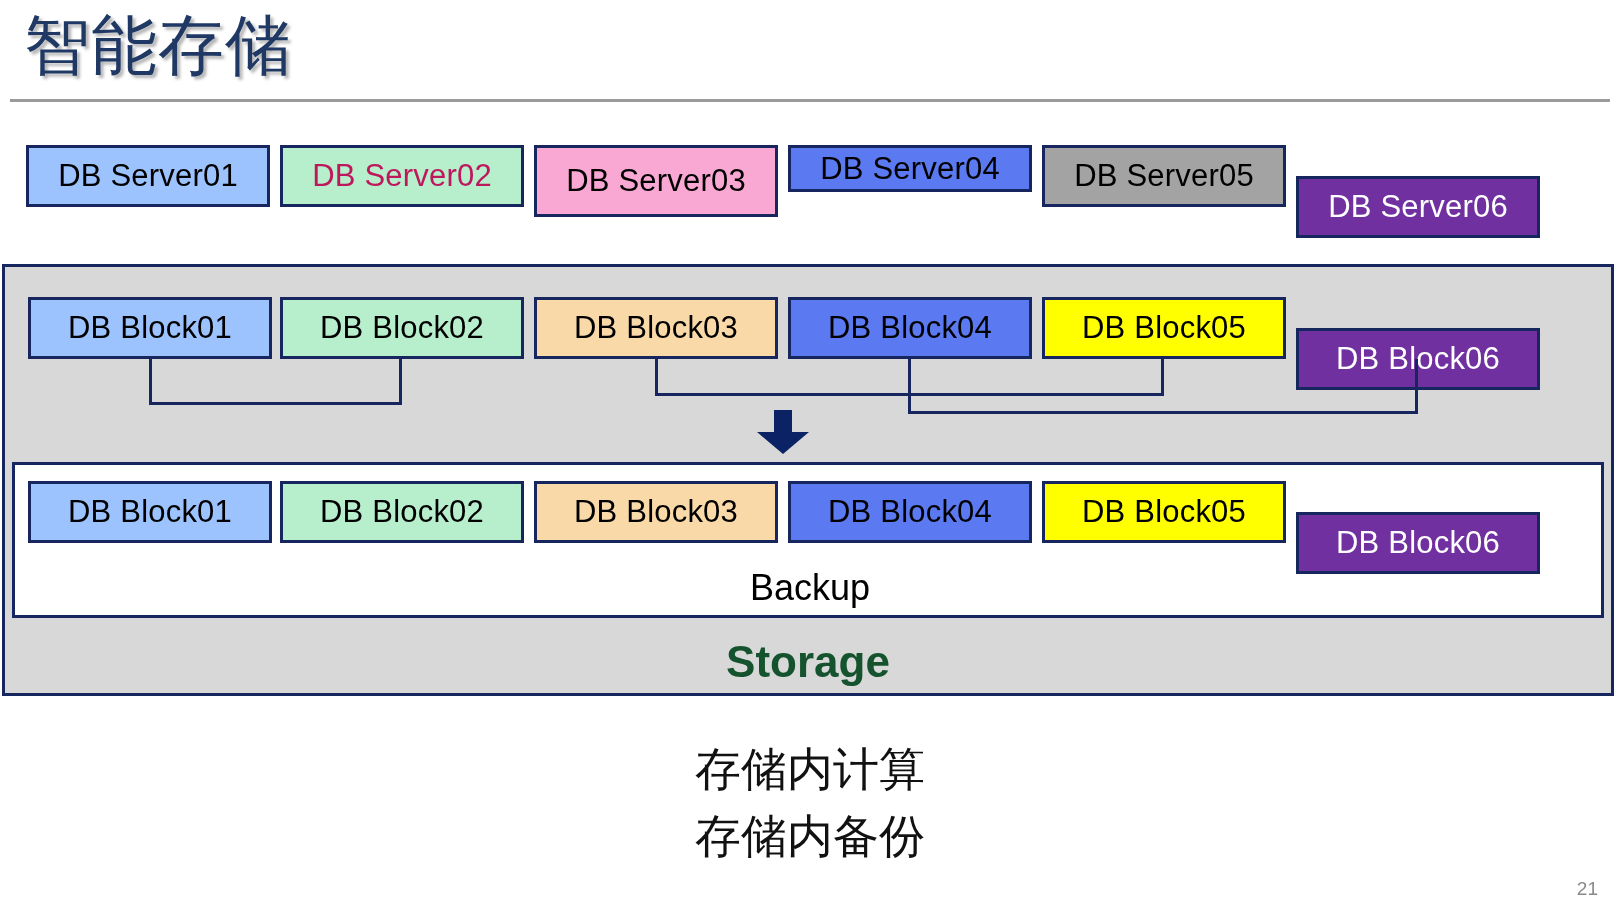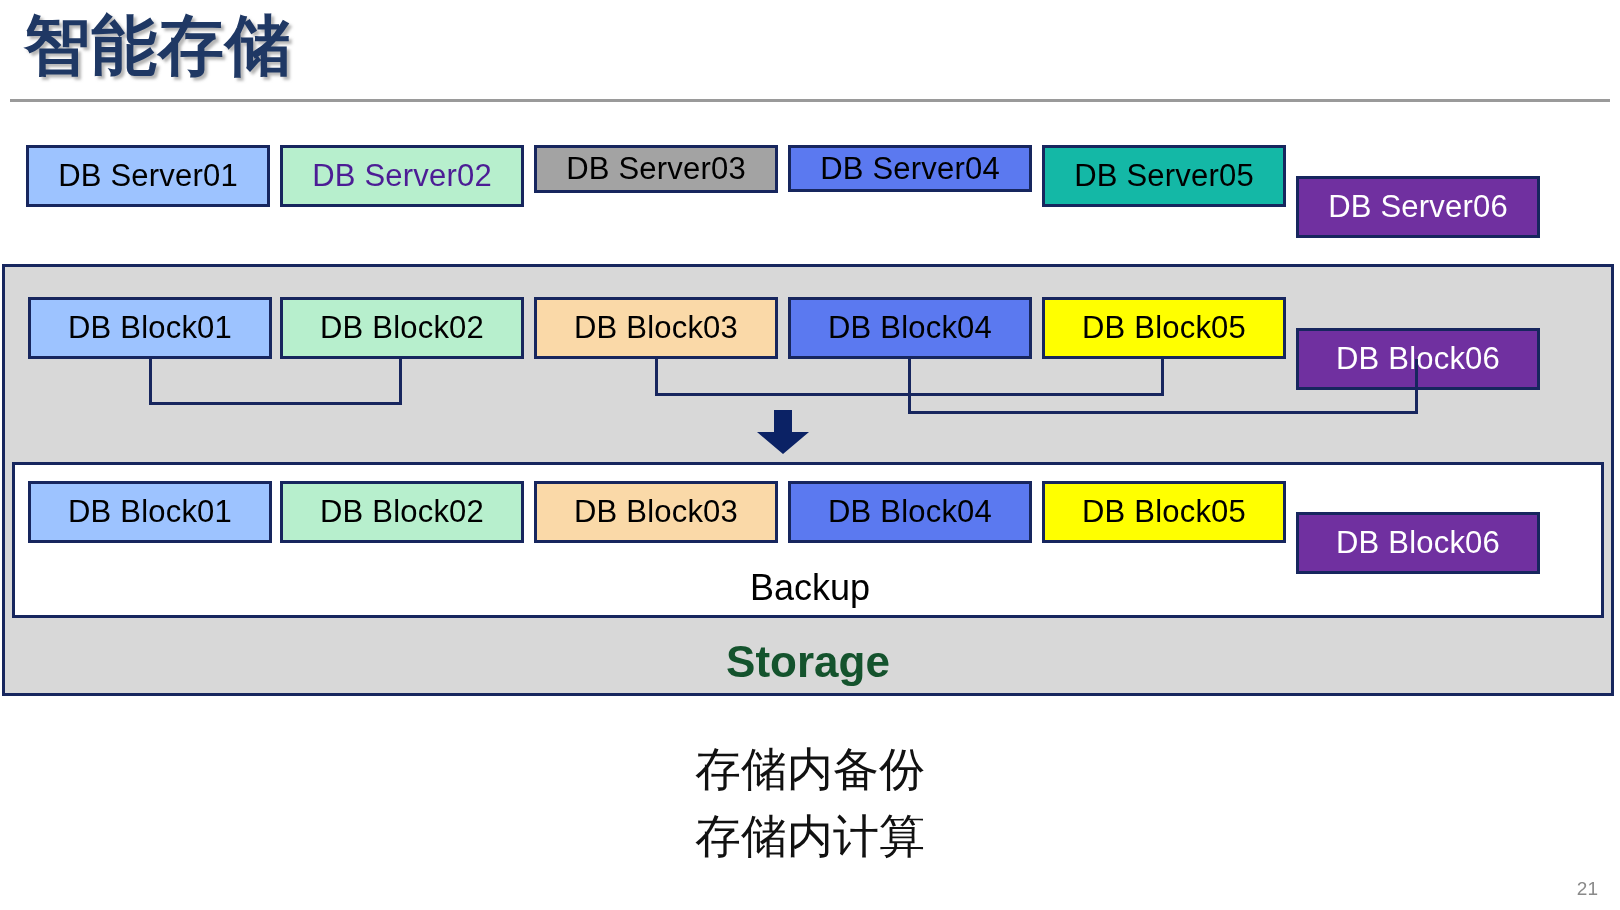--- a/index.html
+++ b/index.html
@@ -115,37 +115,37 @@
   #page-number {
     position: absolute;
     right: 22px; bottom: 10px;
     font-size: 19px;
     color: #8a8a8a;
   }
 </style>
 </head>
 <body>
 
-<div id="slide-title" style="color: rgb(31, 56, 100); font-weight: bold;">智能存储</div>
+<div id="slide-title" style="color: rgb(31, 56, 100);">智能存储</div>
 <div id="title-rule" style="background: rgb(154, 154, 154);"></div>
 
 <div id="server-row">
   <div class="node" style="left: 26px; top: 145px; width: 244px; height: 62px; background: rgb(157, 195, 255); color: rgb(0, 0, 0); border-color: rgb(23, 38, 94);">
     <span>DB Server01</span>
   </div>
-  <div class="node" style="left: 280px; top: 145px; width: 244px; height: 62px; background: rgb(183, 239, 205); color: #4c1d95; border-color: rgb(23, 38, 94);">
+  <div class="node" style="left: 280px; top: 145px; width: 244px; height: 62px; background: rgb(183, 239, 205); color: #be185d; border-color: rgb(23, 38, 94);">
     <span>DB Server02</span>
   </div>
-  <div class="node" style="left: 534px; top: 145px; width: 244px; height: 48px; background: #a3a3a3; color: rgb(0, 0, 0); border-color: rgb(23, 38, 94);">
+  <div class="node" style="left: 534px; top: 145px; width: 244px; height: 72px; background: #f9a8d4; color: rgb(0, 0, 0); border-color: rgb(23, 38, 94);">
     <span>DB Server03</span>
   </div>
   <div class="node" style="left: 788px; top: 145px; width: 244px; height: 47px; background: rgb(91, 121, 240); color: rgb(0, 0, 0); border-color: rgb(23, 38, 94);">
     <span>DB Server04</span>
   </div>
-  <div class="node" style="left: 1042px; top: 145px; width: 244px; height: 62px; background: #14b8a6; color: rgb(0, 0, 0); border-color: rgb(23, 38, 94);">
+  <div class="node" style="left: 1042px; top: 145px; width: 244px; height: 62px; background: #a3a3a3; color: rgb(0, 0, 0); border-color: rgb(23, 38, 94);">
     <span>DB Server05</span>
   </div>
   <div class="node light-text" style="left: 1296px; top: 145px; width: 244px; height: 62px; background: rgb(112, 48, 160); color: rgb(255, 255, 255); border-color: rgb(23, 38, 94);">
     <span>DB Server06</span>
   </div>
 </div>
 
 <div id="storage-panel" style="background: rgb(216, 216, 216); border-color: rgb(23, 38, 94);">
   <div id="storage-label">Storage</div>
 </div>
@@ -209,17 +209,17 @@
   </div>
   <div class="node" style="left: 1042px; top: 481px; width: 244px; height: 62px; background: rgb(255, 255, 0); color: rgb(0, 0, 0); border-color: rgb(23, 38, 94);">
     <span>DB Block05</span>
   </div>
   <div class="node light-text" style="left: 1296px; top: 481px; width: 244px; height: 62px; background: rgb(112, 48, 160); color: rgb(255, 255, 255); border-color: rgb(23, 38, 94);">
     <span>DB Block06</span>
   </div>
 </div>
 
 <div id="caption">
+  <div>存储内计算</div>
   <div>存储内备份</div>
-  <div>存储内计算</div>
 </div>
 
 <div id="page-number" style="color: rgb(138, 138, 138);">21</div>
 
 </body></html>

